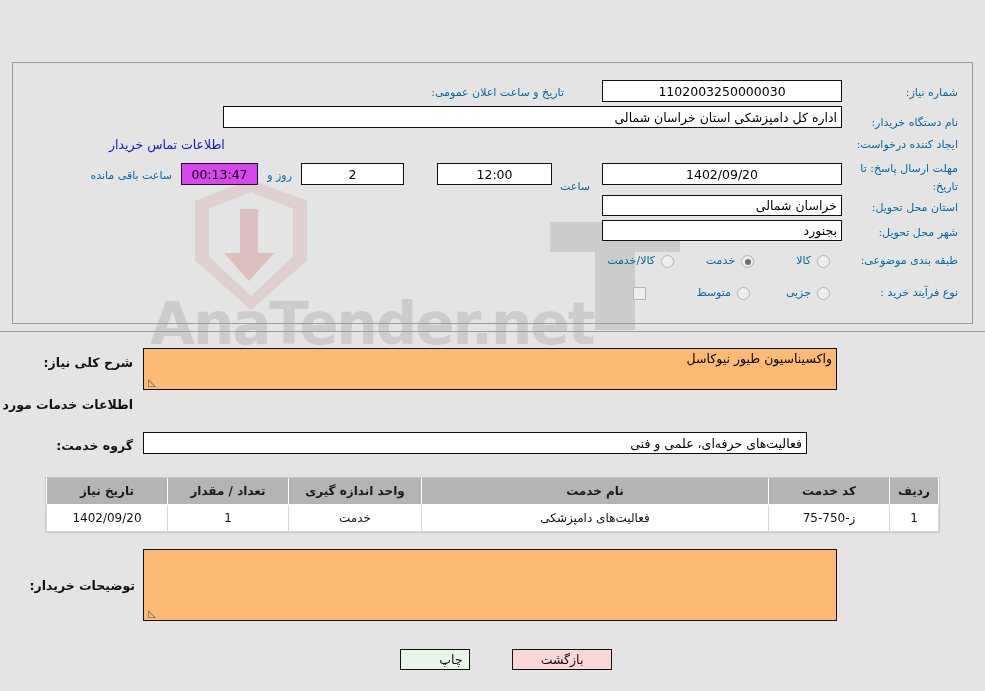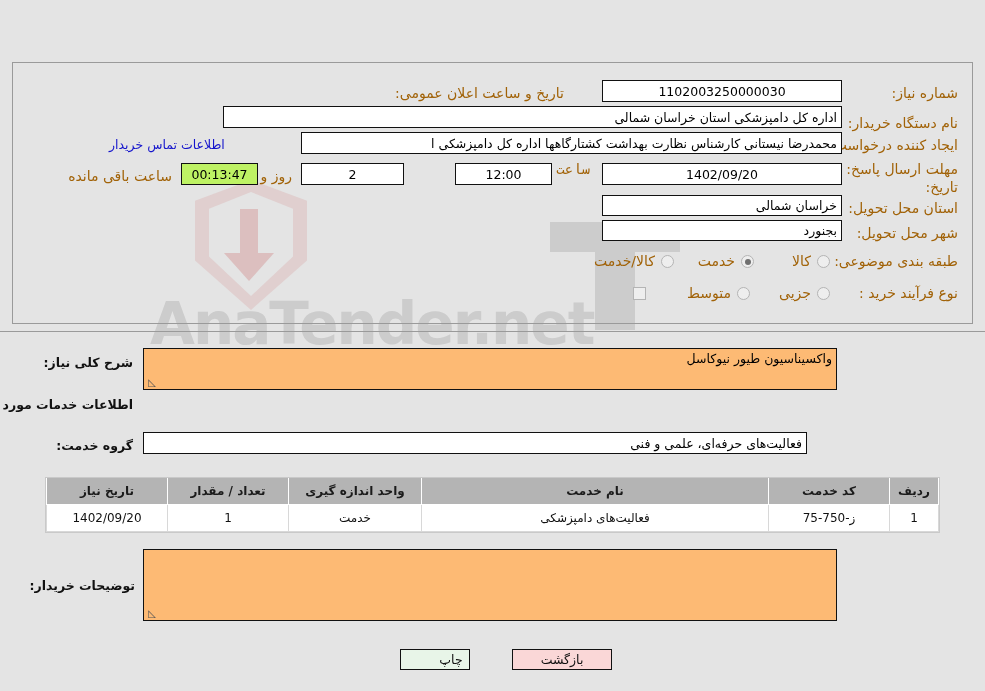--- a/index.html
+++ b/index.html
@@ -103,43 +103,43 @@
     right: 12px;
     left: 12px;
     height: 262px;
     border: 1px solid #9a9a9a;
     box-sizing: border-box;
     background: transparent;
     z-index: 2;
   }
   .lbl {
     position: absolute;
-    font-size: 14px;
-    color: #a16207;
+    font-size: 11px;
+    color: #0369a1;
     white-space: nowrap;
     line-height: 16px;
   }
 
   .fld {
     position: absolute;
     border: 1px solid #111111;
     background: #ffffff;
     box-sizing: border-box;
     font-size: 12.5px;
     color: #000000;
     line-height: normal;
     display: flex;
     align-items: center;
     padding: 0 4px;
     overflow: hidden;
     white-space: nowrap;
   }
   .fld.center { justify-content: center; }
   .fld.right  { justify-content: flex-start; }
-  .fld.cream  { background: #bef264; }
+  .fld.cream  { background: #d946ef; }
 
   .link {
     position: absolute;
     font-size: 12.5px;
     color: #1414cc;
     white-space: nowrap;
     cursor: pointer;
   }
 
   
@@ -311,30 +311,29 @@
 
     <div class="lbl" style="right:14px; top:22px;">شماره نیاز:</div>
     <div class="fld center" style="right:130px; top:17px; width:240px; height:22px;">1102003250000030</div>
 
     <div class="lbl" style="right:408px; top:22px;">تاریخ و ساعت اعلان عمومی:</div>
 
     <div class="lbl" style="right:14px; top:52px;">نام دستگاه خریدار:</div>
     <div class="fld right" style="right:130px; left:210px; top:43px; height:22px;">اداره کل دامپزشکی استان خراسان شمالی</div>
 
     <div class="lbl" style="right:14px; top:74px;">ایجاد کننده درخواست:</div>
-    <div class="fld right" style="right:130px; left:288px; top:69px; height:22px;">محمدرضا نیستانی کارشناس نظارت بهداشت کشتارگاهها اداره کل دامپزشکی ا</div>
     <div class="link" style="left:96px; top:74px;">اطلاعات تماس خریدار</div>
 
     <div class="lbl" style="right:14px; top:98px;">مهلت ارسال پاسخ: تا</div>
     <div class="lbl" style="right:14px; top:116px;">تاریخ:</div>
 
     <div class="fld center" style="right:130px; top:100px; width:240px; height:22px;">1402/09/20</div>
 
-    <div class="lbl" style="right:382px; top:99px;font-family:Liberation Mono, monospace;">ساعت</div>
-    <div class="fld center" style="right:420px; top:100px; width:97px; height:22px;">12:00</div>
+    <div class="lbl" style="right:382px; top:116px;">ساعت</div>
+    <div class="fld center" style="right:420px; top:100px; width:115px; height:22px;">12:00</div>
 
     <div class="fld center" style="right:568px; top:100px; width:103px; height:22px;">2</div>
     <div class="lbl" style="right:680px; top:105px;">روز و</div>
 
     <div class="fld center cream" style="right:714px; top:100px; width:77px; height:22px;">00:13:47</div>
     <div class="lbl" style="right:800px; top:105px;">ساعت باقی مانده</div>
 
     <div class="lbl" style="right:14px; top:137px;">استان محل تحویل:</div>
     <div class="fld right" style="right:130px; top:132px; width:240px; height:21px;">خراسان شمالی</div>
 

